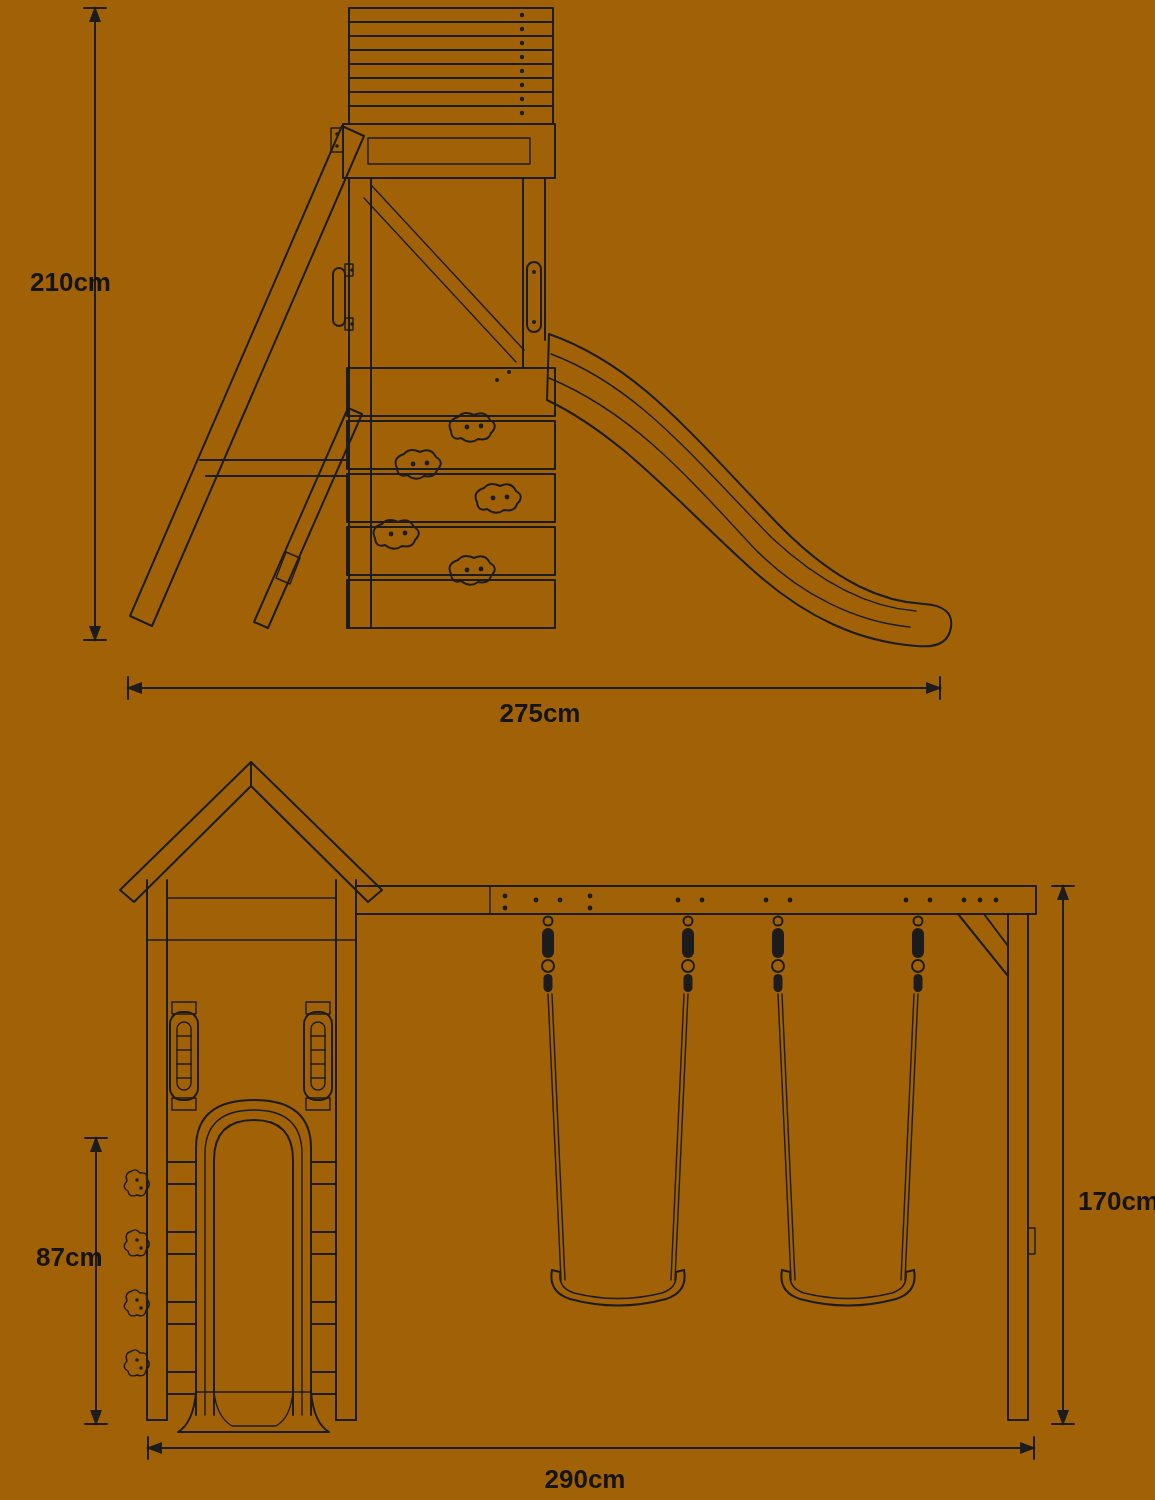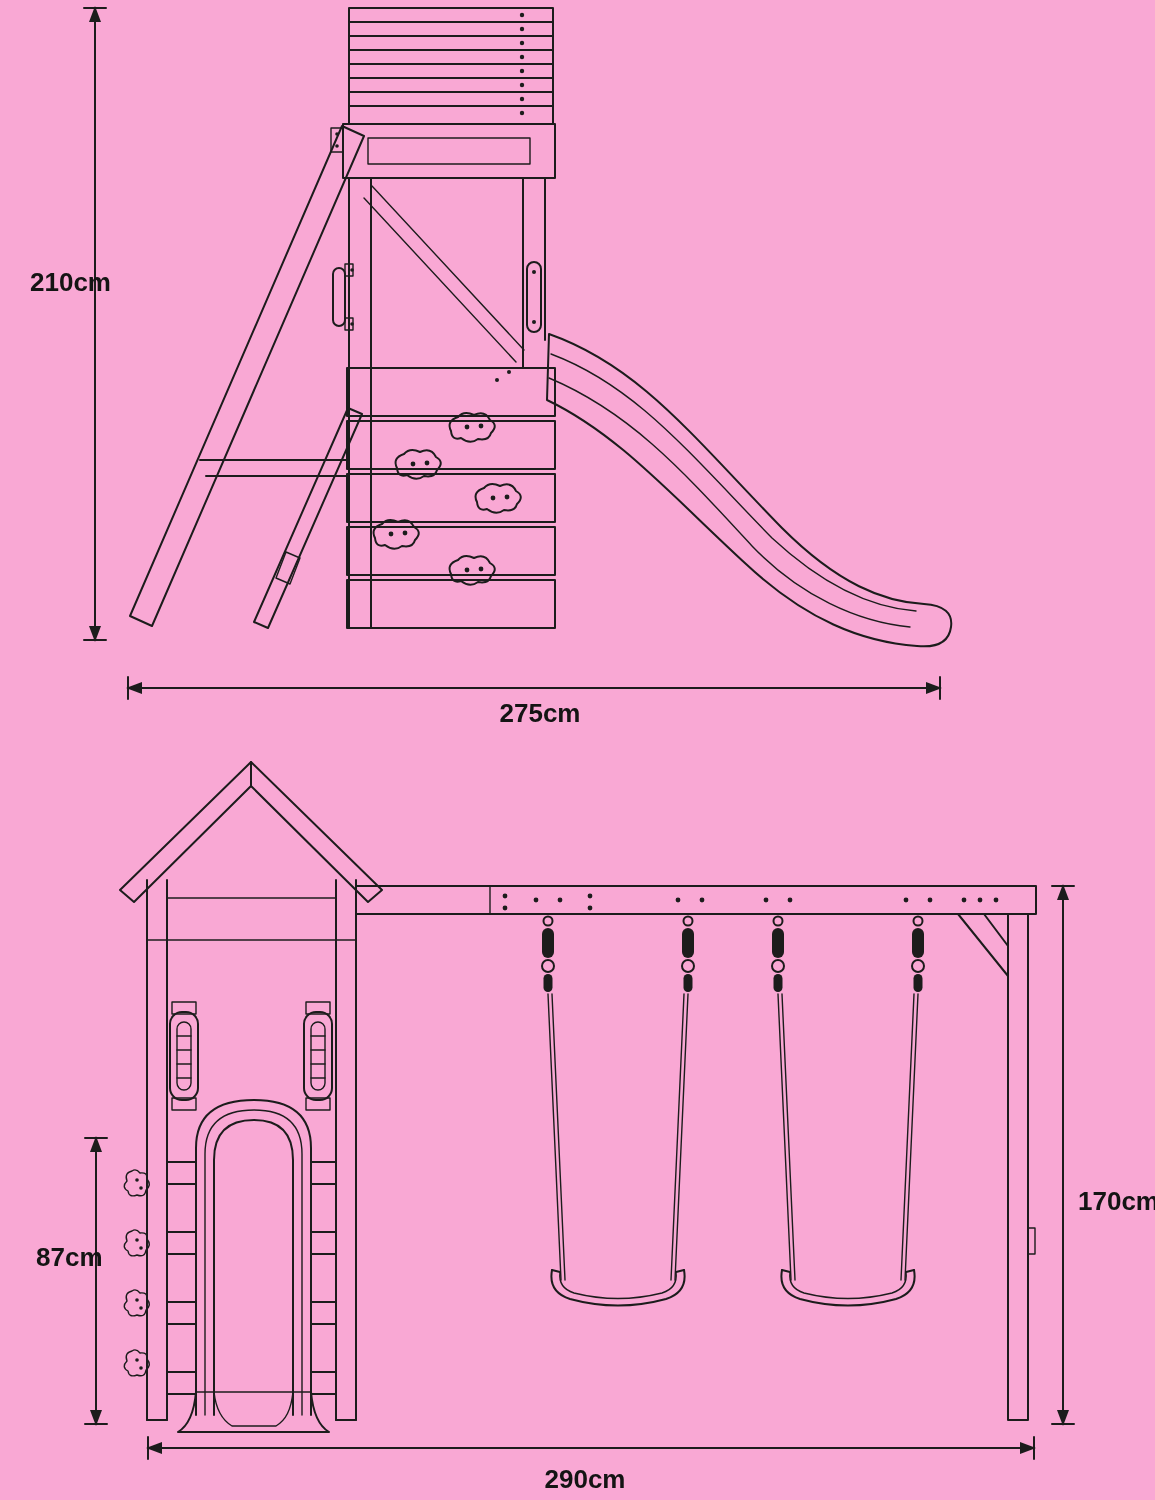--- a/index.html
+++ b/index.html
@@ -1,16 +1,16 @@
 <!DOCTYPE html>
 <html><head>
 <meta charset="utf-8">
 <style>
   html,body{margin:0;padding:0;background:#ffffff;}
-  .canvas{position:relative;width:1155px;height:1500px;background:#f9a8d4;overflow:hidden;}
+  .canvas{position:relative;width:1155px;height:1500px;background:#a16207;overflow:hidden;}
   svg{display:block;}
   .ln{fill:none;stroke:#1c1c1c;stroke-width:2;stroke-linejoin:round;stroke-linecap:round;}
   .lnthin{fill:none;stroke:#1c1c1c;stroke-width:1.4;stroke-linejoin:round;stroke-linecap:round;}
   .solid{fill:#1c1c1c;stroke:none;}
   .dot{fill:#1c1c1c;stroke:none;}
   .dim{font-family:"Liberation Sans",sans-serif;font-weight:bold;font-size:26px;fill:#141414;}
 </style>
 </head>
 <body>
 

